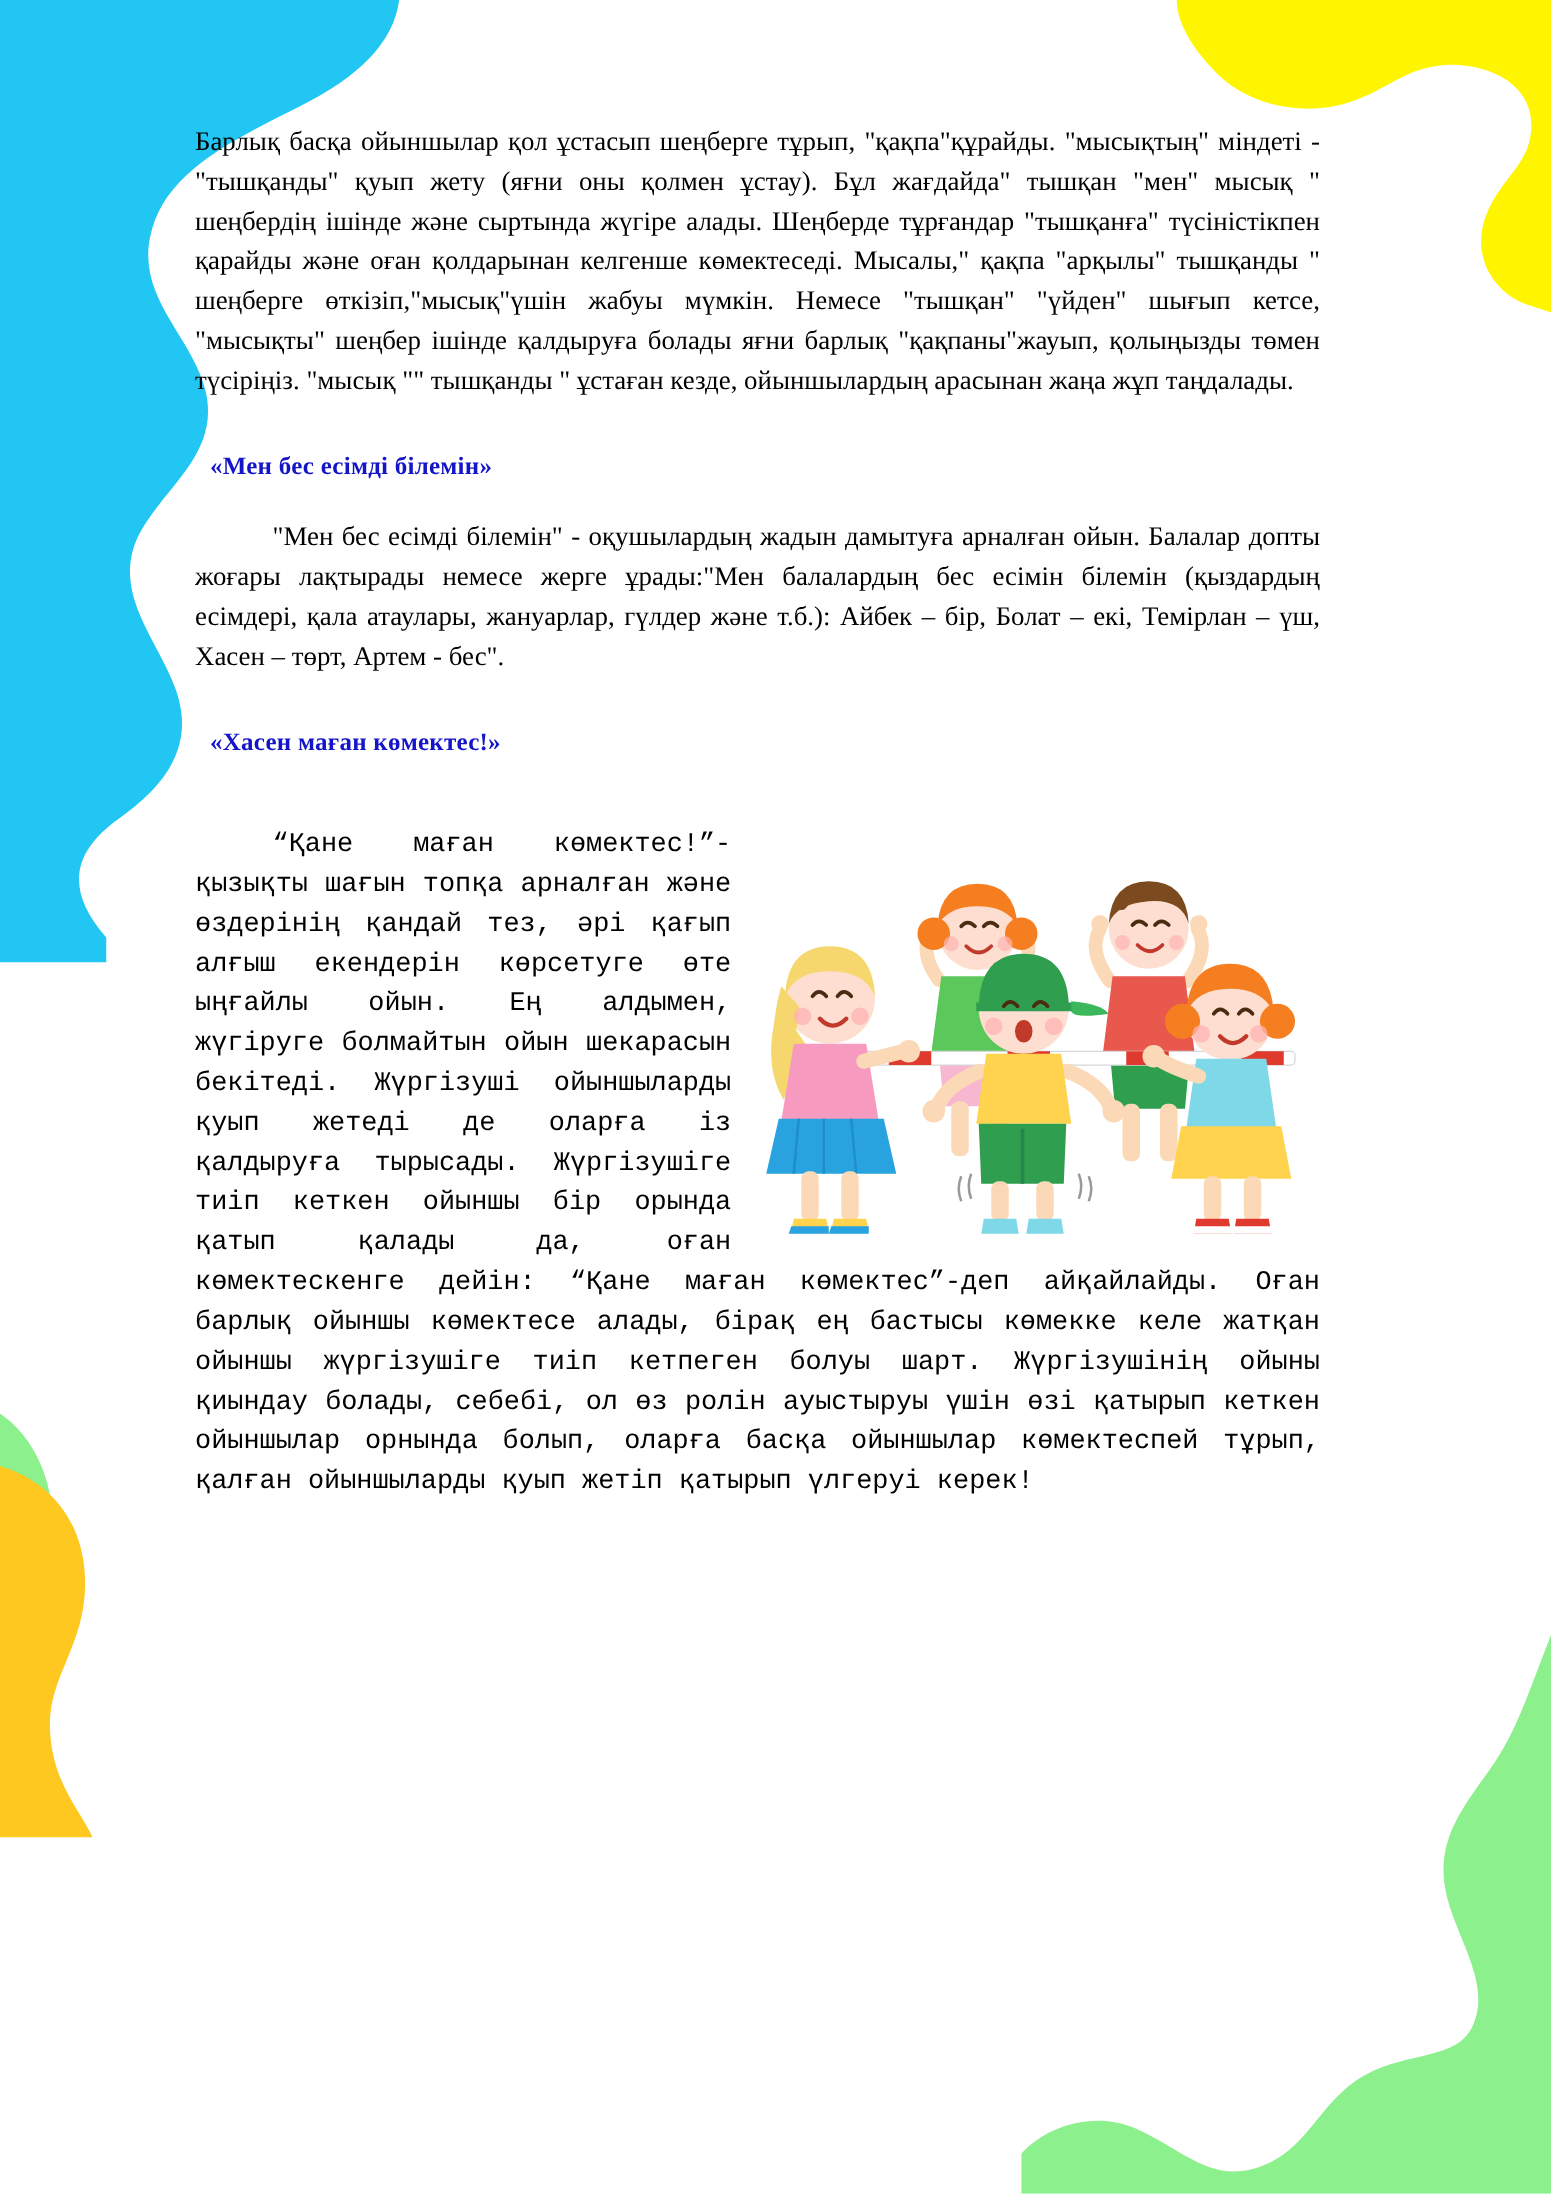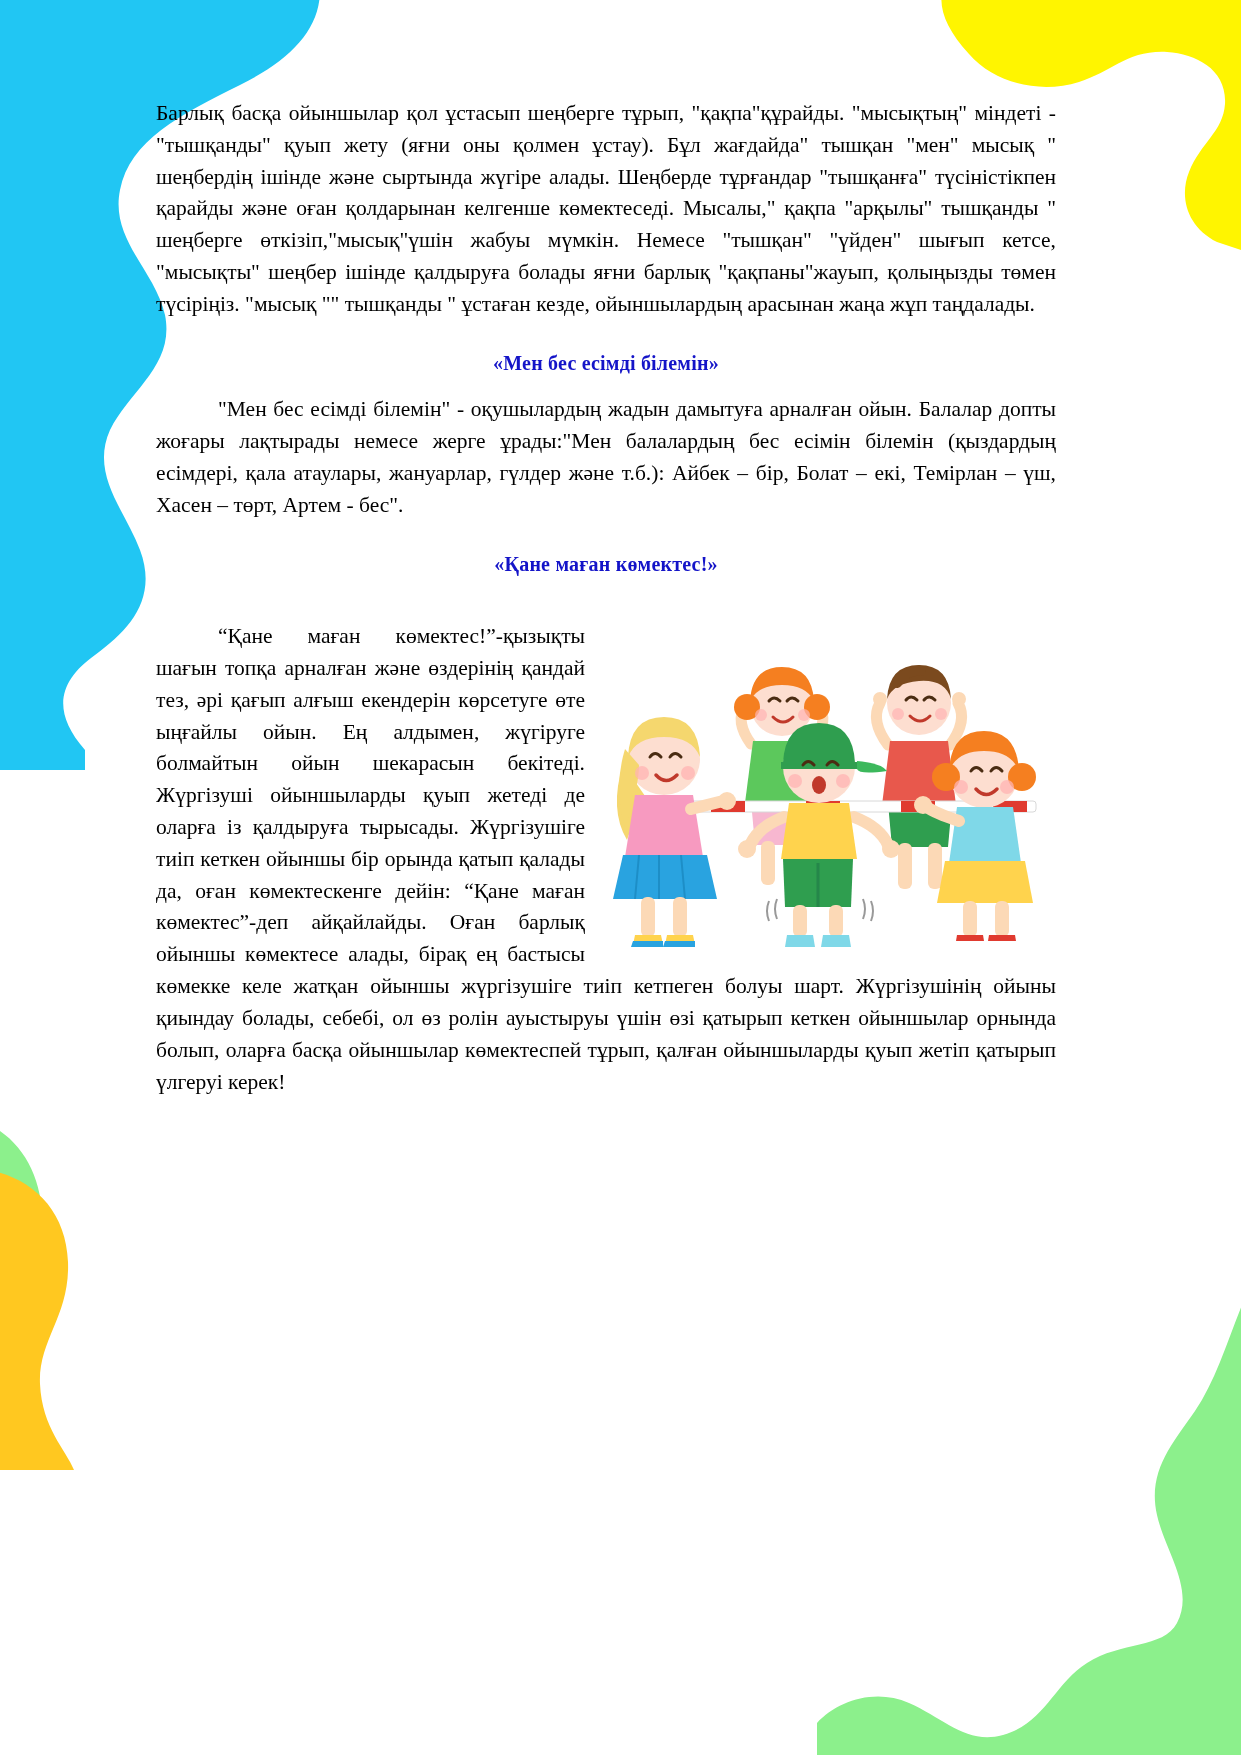--- a/index.html
+++ b/index.html
@@ -28,30 +28,30 @@
     z-index:5;
   }
   p{margin:0;}
   .para{text-align:justify;}
   .indent{text-indent:62px;}
   .spacer-sm{height:14px;}
   .spacer-md{height:26px;}
   .spacer-lg{height:40px;}
 
   h2.section-heading{
-    margin:2px;
+    margin:12px;
     font-size:20px;
     font-weight:bold;
     color:#1414c8;
     letter-spacing:.2px;
-    text-align:center;
+    text-align:left;
   }
 
   
-  #wrap-block{position:relative;}
+  #wrap-block{position:relative;font-family:Liberation Mono, monospace;}
   #illustration{
     float:right;
     width:455px;height:310px;
     margin:28px 0 4px 16px;
     shape-outside:inset(0);
   }
   #illustration svg{display:block;width:100%;height:100%;}
   .clearfix::after{content:"";display:block;clear:both;}
 </style>
 </head>
@@ -95,21 +95,21 @@
     <div class="spacer-md"></div>
 
     <h2 class="section-heading">«Мен бес есімді білемін»</h2>
 
     <div class="spacer-sm"></div>
 
     <p class="para indent">"Мен бес есімді білемін" - оқушылардың жадын дамытуға арналған ойын. Балалар допты жоғары лақтырады немесе жерге ұрады:"Мен балалардың бес есімін білемін (қыздардың есімдері, қала атаулары, жануарлар, гүлдер және т.б.): Айбек – бір, Болат – екі, Темірлан – үш, Хасен – төрт, Артем - бес".</p>
 
     <div class="spacer-md"></div>
 
-    <h2 class="section-heading">«Қане маған көмектес!»</h2>
+    <h2 class="section-heading">«Хасен маған көмектес!»</h2>
 
     <div class="spacer-lg"></div>
 
     <div id="wrap-block" class="clearfix">
 
       <div id="illustration">
         <svg viewBox="0 0 455 310" xmlns="http://www.w3.org/2000/svg">
 
           <g>
 

